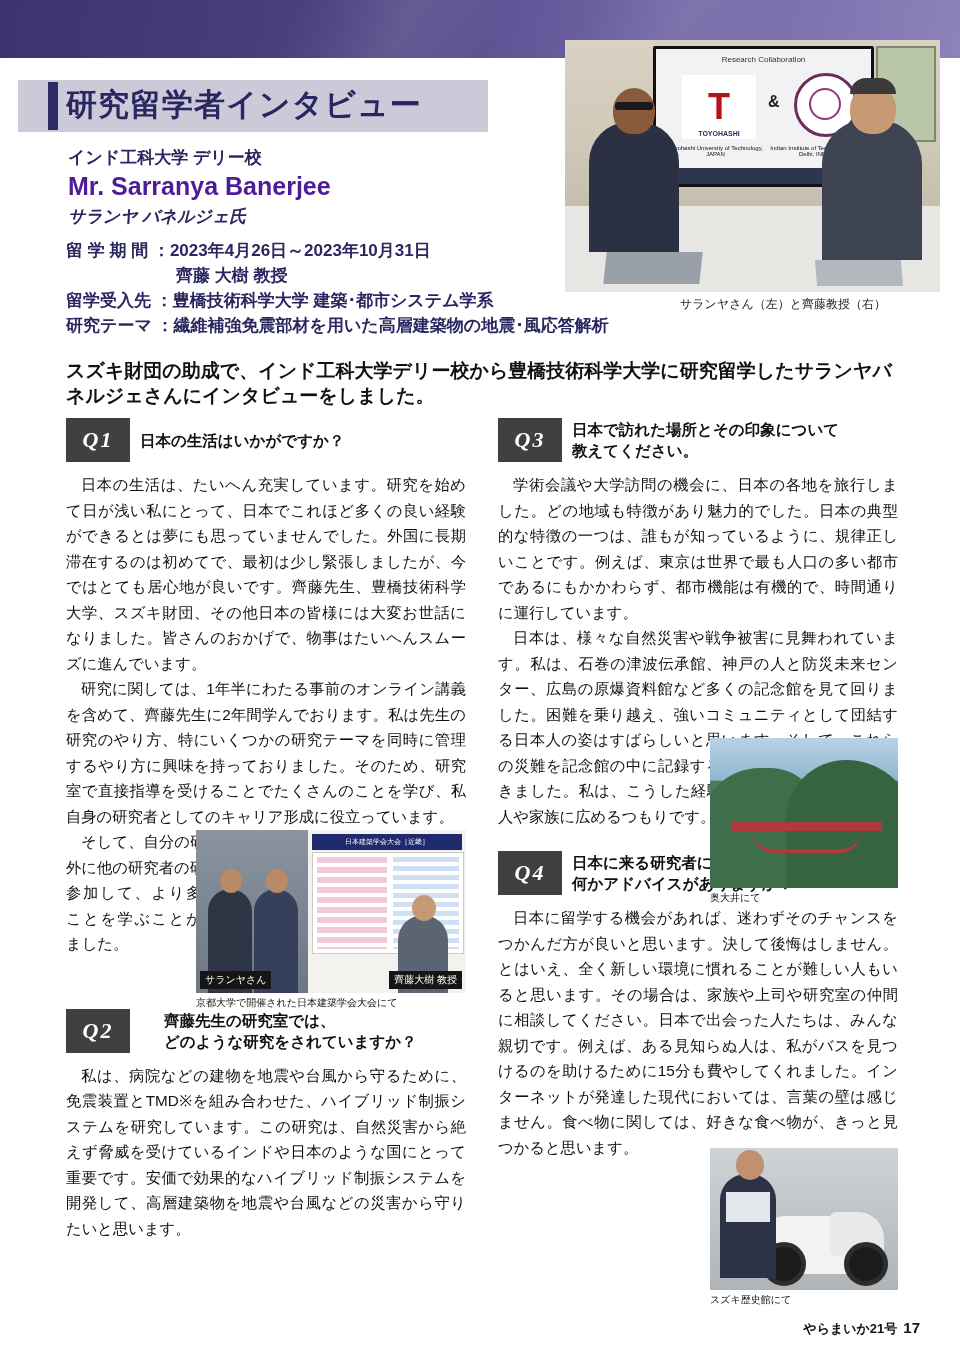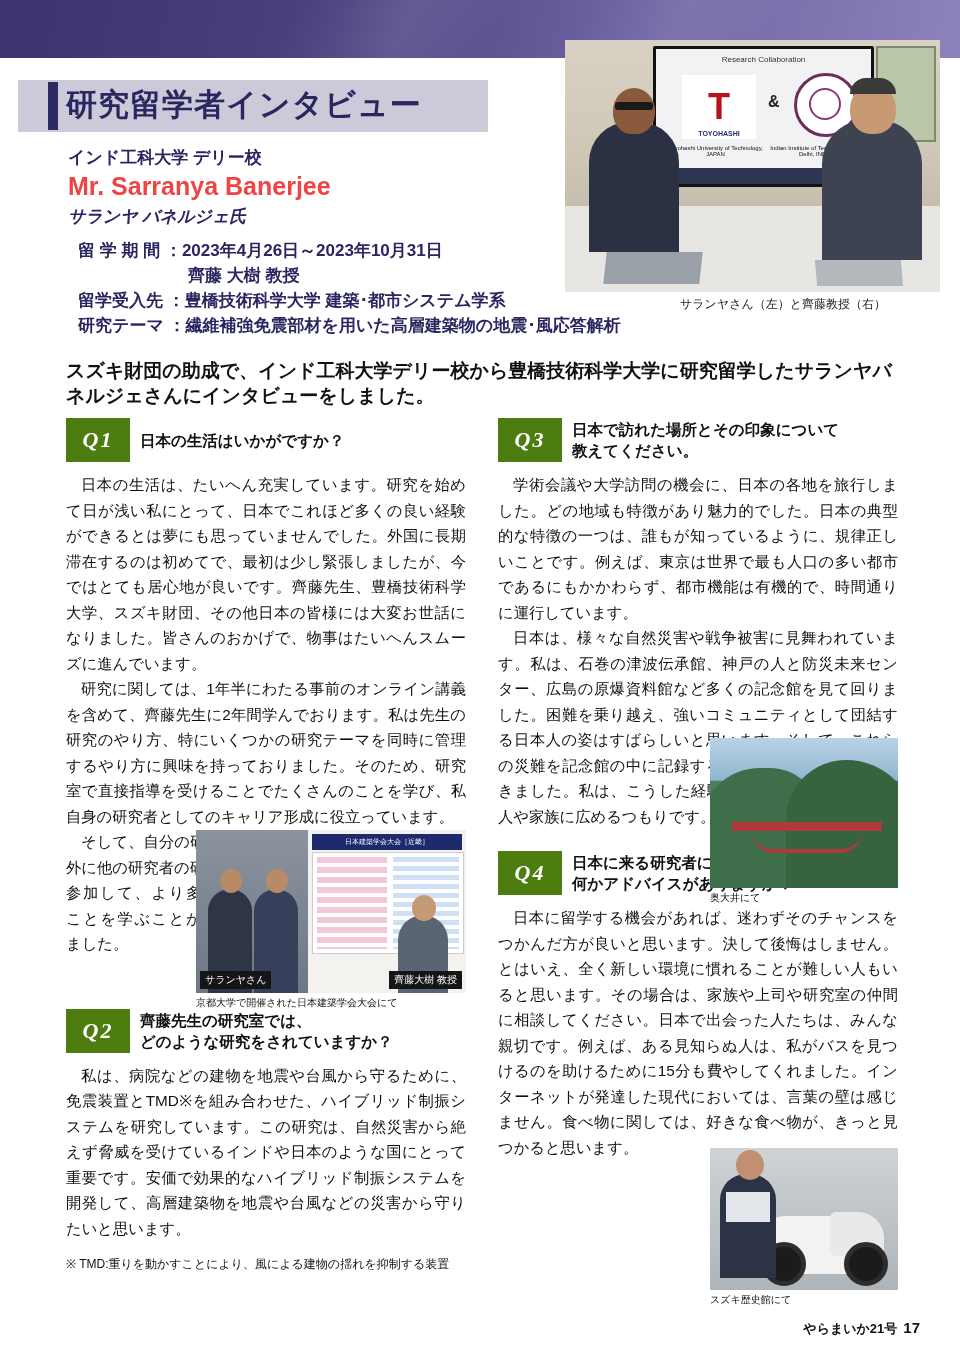--- a/index.html
+++ b/index.html
@@ -61,39 +61,39 @@
     left: 68px; top: 146px;
     font-size: 17px;
     color: #2a2660;
     font-weight: bold;
   }
   .person-name {
     position: absolute;
     left: 68px; top: 172px;
     font-size: 25px;
     font-weight: bold;
-    color: #ef4444;
+    color: #4c1d95;
   }
   .person-name-jp {
     position: absolute;
     left: 68px; top: 205px;
     font-size: 17px;
     font-weight: bold;
     color: #2a2660;
     font-style: italic;
   }
   .info-rows {
     position: absolute;
     left: 66px; top: 238px;
     font-size: 17px;
     color: #2a2660;
     line-height: 25px;
     font-weight: bold;
   }
-  .info-rows .row { white-space: nowrap; margin-left: 12px; }
+  .info-rows .row { white-space: nowrap; }
   .info-rows .indent { padding-left: 110px; }
 
   
   .photo-main {
     position: absolute;
     left: 565px; top: 40px;
     width: 375px; height: 252px;
     background: #2a2f3a;
     overflow: hidden;
     border: 0;
@@ -218,21 +218,21 @@
   }
 
   
   .q-head {
     display: flex;
     align-items: stretch;
     margin-bottom: 10px;
   }
   .q-badge {
     width: 64px; height: 44px;
-    background: #4d7c0f;
+    background: #404040;
     color: #fff;
     font-style: italic;
     font-weight: bold;
     font-size: 22px;
     display: flex; align-items: center; justify-content: center;
     letter-spacing: 2px;
     flex: 0 0 auto;
     font-family: "Liberation Serif", serif;
   }
   .q-text {
@@ -474,27 +474,26 @@
   <div class="q-head">
     <div class="q-badge">Q1</div>
     <div class="q-text">日本の生活はいかがですか？</div>
   </div>
   <p class="body">日本の生活は、たいへん充実しています。研究を始めて日が浅い私にとって、日本でこれほど多くの良い経験ができるとは夢にも思っていませんでした。外国に長期滞在するのは初めてで、最初は少し緊張しましたが、今ではとても居心地が良いです。齊藤先生、豊橋技術科学大学、スズキ財団、その他日本の皆様には大変お世話になりました。皆さんのおかげで、物事はたいへんスムーズに進んでいます。</p>
   <p class="body">研究に関しては、1年半にわたる事前のオンライン講義を含めて、齊藤先生に2年間学んでおります。私は先生の研究のやり方、特にいくつかの研究テーマを同時に管理するやり方に興味を持っておりました。そのため、研究室で直接指導を受けることでたくさんのことを学び、私自身の研究者としてのキャリア形成に役立っています。</p>
   <p class="body" style="width:170px;">そして、自分の研究以外に他の研究者の研究に参加して、より多くのことを学ぶことができました。</p>
 
   <div style="height:46px"></div>
 
-  <div class="q-head" style="margin-top:6px;">
+  <div class="q-head" style="margin-top:6px;gap:24px;">
     <div class="q-badge">Q2</div>
     <div class="q-text two-line" style="white-space:pre-line;">齊藤先生の研究室では、
 どのような研究をされていますか？</div>
   </div>
   <p class="body">私は、病院などの建物を地震や台風から守るために、免震装置とTMD※を組み合わせた、ハイブリッド制振システムを研究しています。この研究は、自然災害から絶えず脅威を受けているインドや日本のような国にとって重要です。安価で効果的なハイブリッド制振システムを開発して、高層建築物を地震や台風などの災害から守りたいと思います。</p>
-  <div class="note">※ TMD:重りを動かすことにより、風による建物の揺れを抑制する装置</div>
 </div>
 
 <div class="fig-wrap fig-conf">
   <div class="conf-img">
     <div class="conf-left">
       <div class="pA"></div>
       <div class="pB"></div>
       <div class="name-tag tag-sarranya">サランヤさん</div>
     </div>
     <div class="conf-right">

